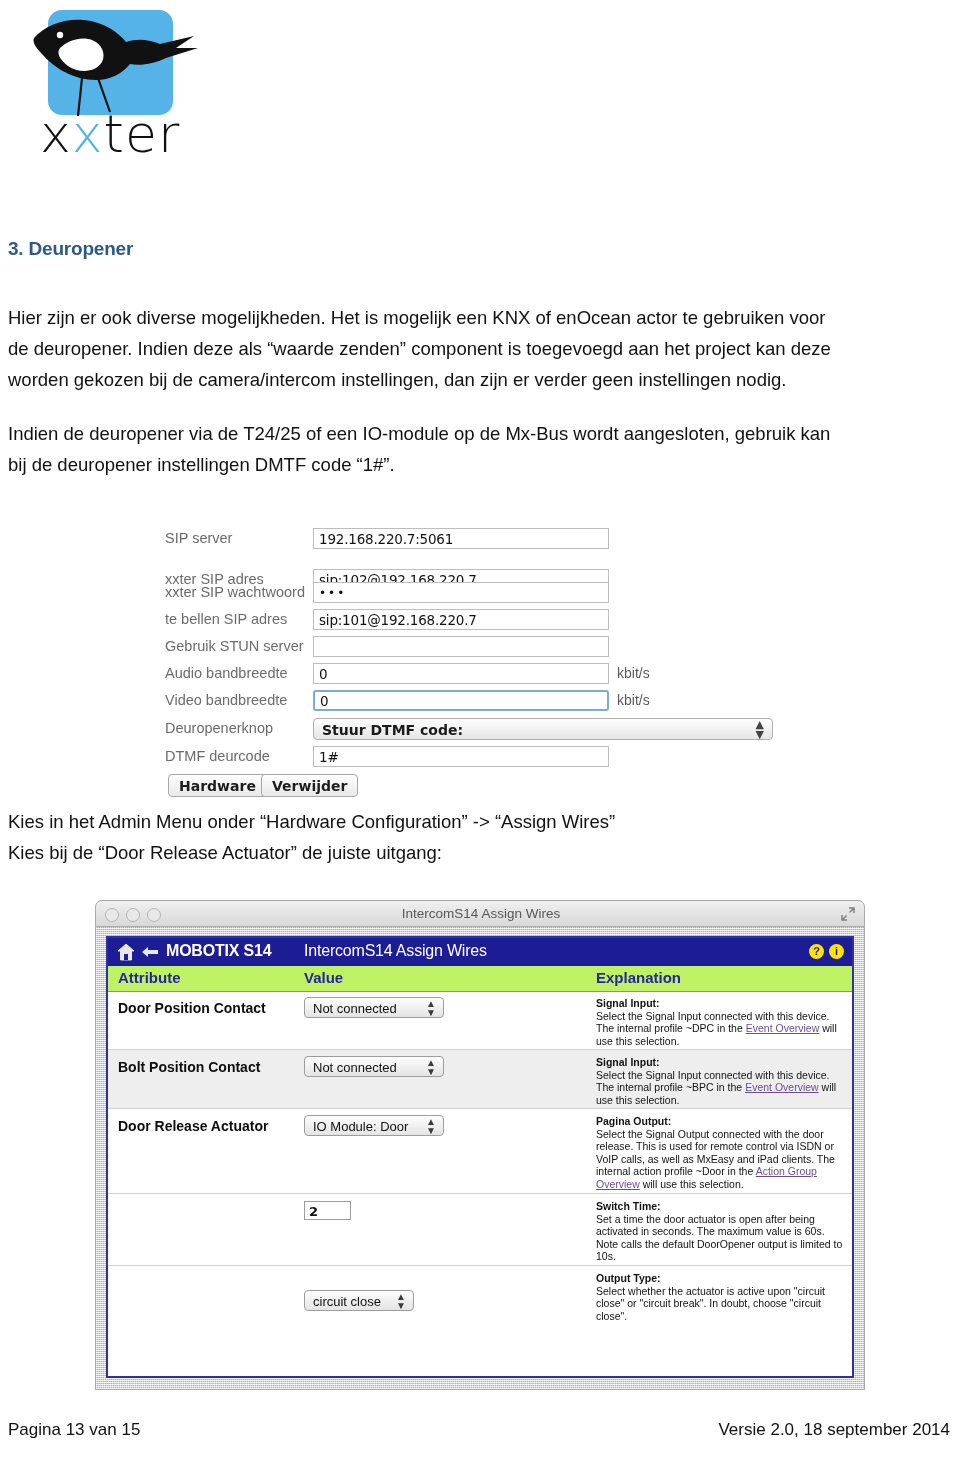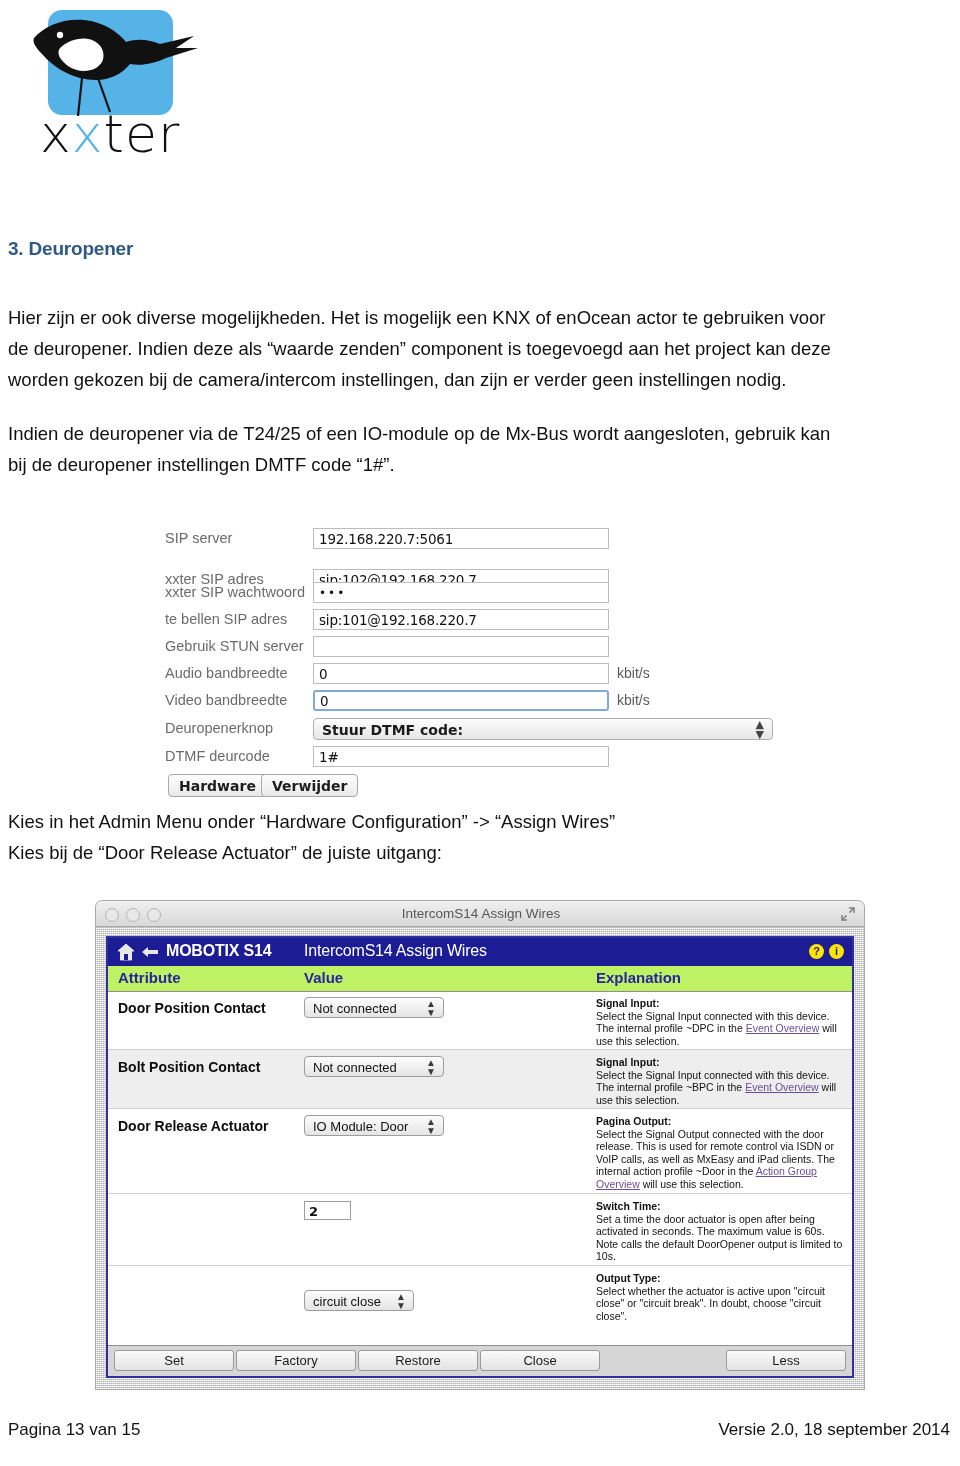--- a/index.html
+++ b/index.html
@@ -648,26 +648,19 @@
                 <span>▼</span>
               </span>
           </div>
         </div>
         <div class="mx-exp">
           <b>Output Type:</b><br>
           <span>Select whether the actuator is active upon "circuit close" or "circuit break". In doubt, choose "circuit close".</span>
         </div>
       </div>
 
-      <div class="mx-footer">
-        <div class="mx-fbtn" style="left:6px;width:120px;">Set</div>
-        <div class="mx-fbtn" style="left:128px;width:120px;">Factory</div>
-        <div class="mx-fbtn" style="left:250px;width:120px;">Restore</div>
-        <div class="mx-fbtn" style="left:372px;width:120px;">Close</div>
-        <div class="mx-fbtn" style="left:618px;width:120px;">Less</div>
-      </div>
 
     </div>
   </div>
 </div>
 
 <div class="foot left">Pagina 13 van 15</div>
 <div class="foot right">Versie 2.0, 18 september 2014</div>
 
 </body></html>

